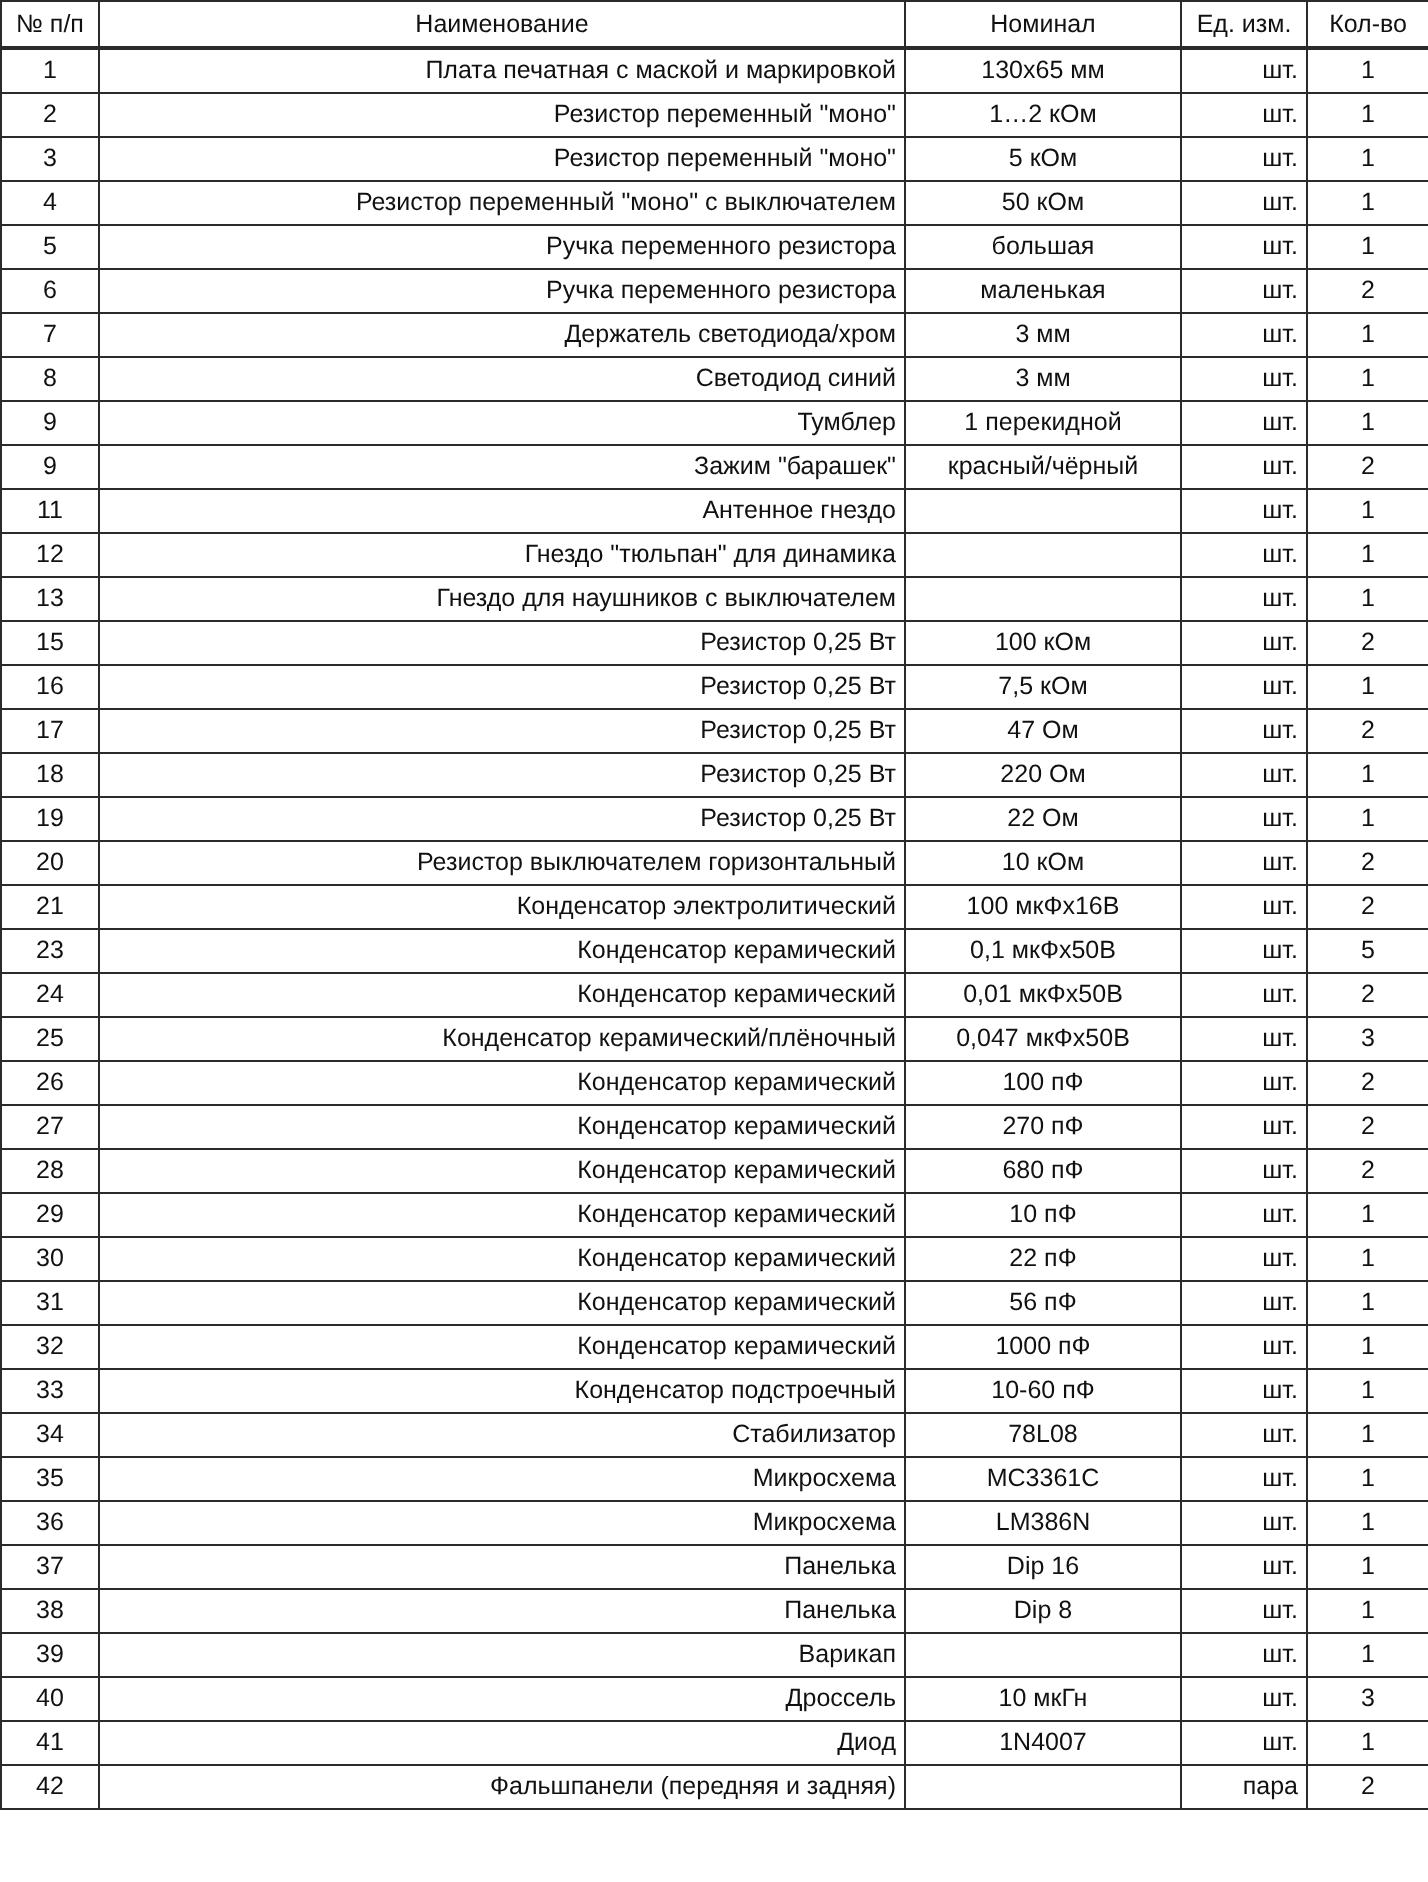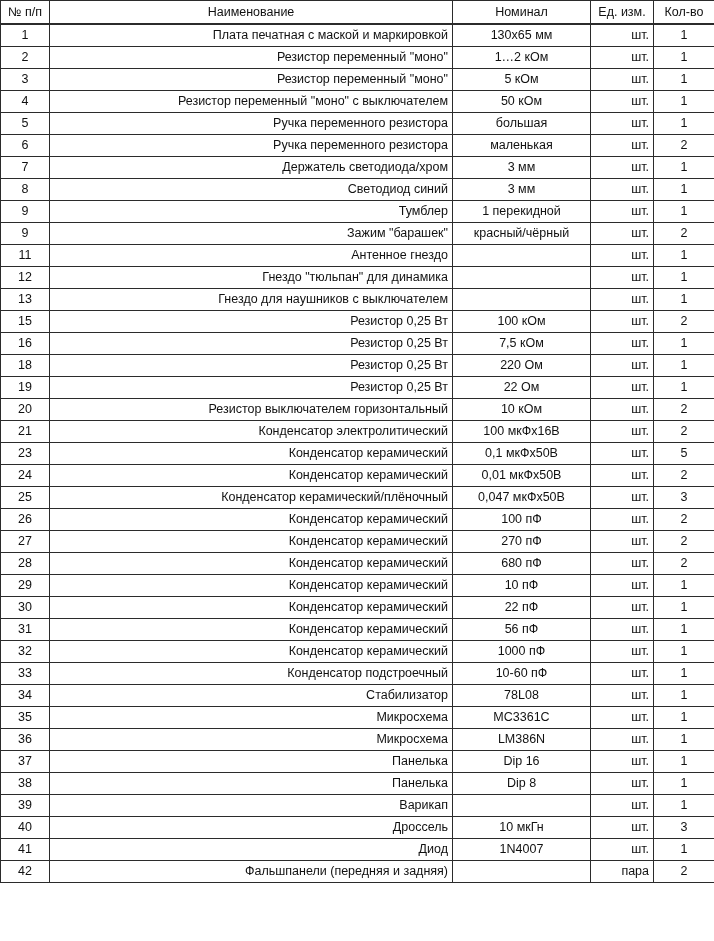--- a/index.html
+++ b/index.html
@@ -185,20 +185,27 @@
           <td class="cell-qty">2</td>
         </tr>
         <tr>
           <td class="cell-num">16</td>
           <td class="cell-name">Резистор 0,25 Вт</td>
           <td class="cell-val">7,5 кОм</td>
           <td class="cell-unit">шт.</td>
           <td class="cell-qty">1</td>
         </tr>
         <tr>
+          <td class="cell-num">17</td>
+          <td class="cell-name">Резистор 0,25 Вт</td>
+          <td class="cell-val">47 Ом</td>
+          <td class="cell-unit">шт.</td>
+          <td class="cell-qty">2</td>
+        </tr>
+        <tr>
           <td class="cell-num">18</td>
           <td class="cell-name">Резистор 0,25 Вт</td>
           <td class="cell-val">220 Ом</td>
           <td class="cell-unit">шт.</td>
           <td class="cell-qty">1</td>
         </tr>
         <tr>
           <td class="cell-num">19</td>
           <td class="cell-name">Резистор 0,25 Вт</td>
           <td class="cell-val">22 Ом</td>

